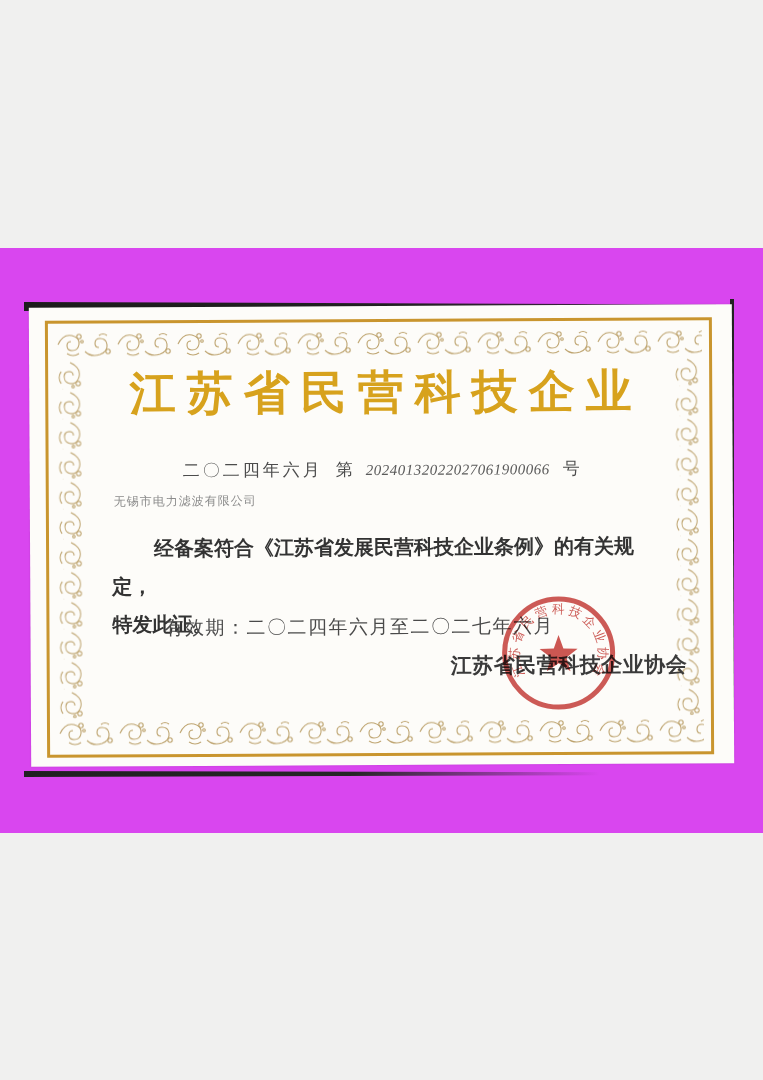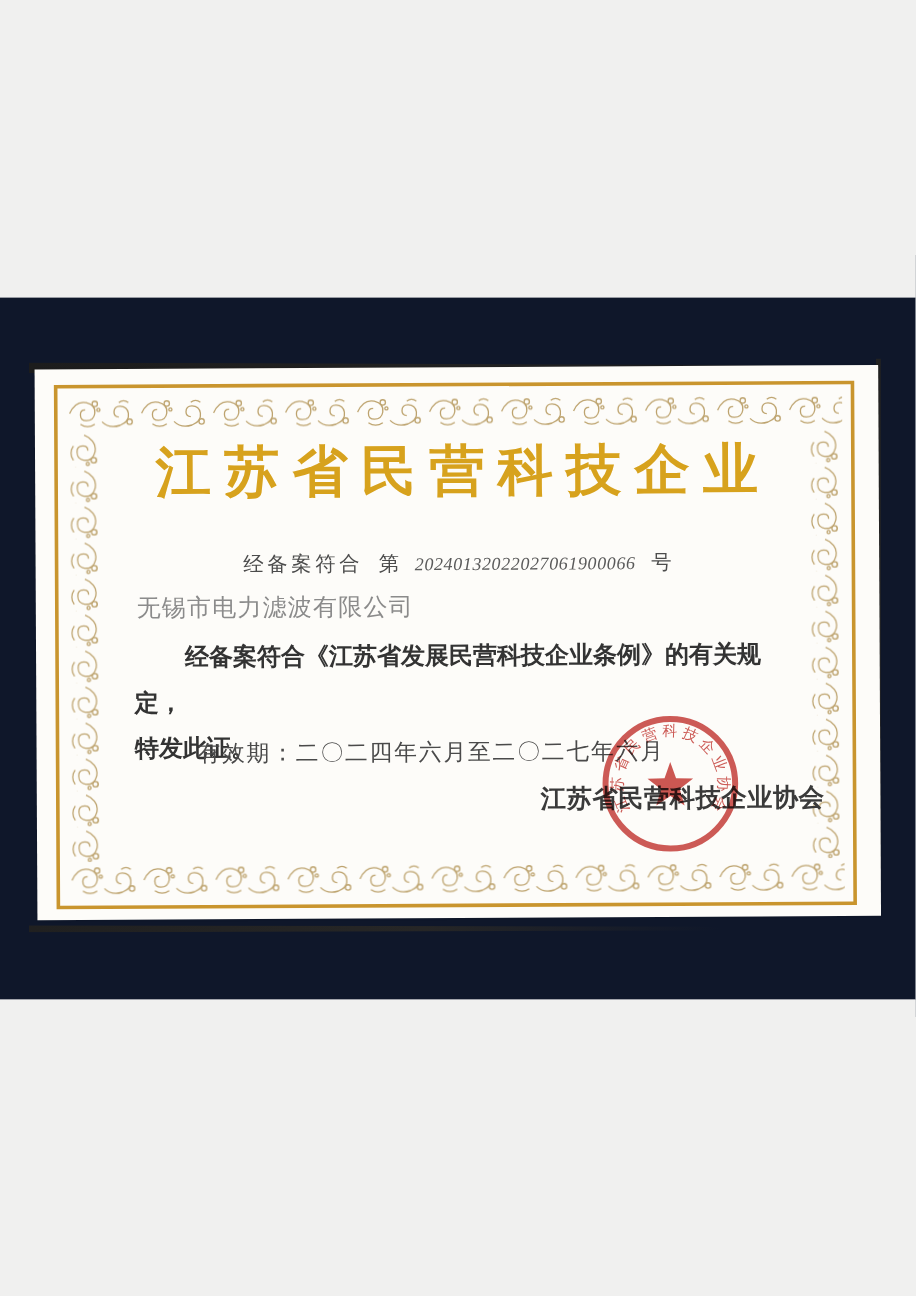--- a/index.html
+++ b/index.html
@@ -1,21 +1,21 @@
 <!DOCTYPE html>
 <html><head>
 <meta charset="utf-8">
 <style>
   html,body{margin:0;padding:0;width:763px;height:1080px;overflow:hidden;
     font-family:"Liberation Serif", serif;}
   .page{position:relative;width:763px;height:1080px;background:#ffffff;}
   .band{position:absolute;left:0;width:763px;background:#f0f0ef;}
   .band-top{top:0;height:248px;}
   .band-bottom{top:833px;height:247px;}
-  .photo-area{position:absolute;left:0;top:248px;width:763px;height:585px;background:#0f172a;}
+  .photo-area{position:absolute;left:0;top:248px;width:763px;height:585px;background:#d946ef;}
 
   
   .edge-top{position:absolute;left:24px;top:54px;width:692px;height:9px;
     background:linear-gradient(to right,#1c1c1c 0%,#222 55%,rgba(30,30,30,.85) 80%,rgba(30,30,30,.35) 97%);
     clip-path:polygon(0 0,100% 28%,100% 62%,0 100%);}
   .edge-right{position:absolute;left:730px;top:51px;width:4px;height:464px;
     background:linear-gradient(to bottom,#222 0%,#2b2b2b 90%,rgba(40,40,40,.4) 100%);}
   .edge-bottom{position:absolute;left:24px;top:523px;width:600px;height:6px;
     background:linear-gradient(to right,#202020 0%,#262626 55%,rgba(35,35,35,0) 96%);
     clip-path:polygon(0 0,100% 20%,100% 70%,0 100%);}
@@ -39,21 +39,21 @@
     font-family:"Liberation Serif", serif;text-indent:11px;}
 
   .certno-row{position:absolute;left:0;top:152px;width:100%;
     display:flex;justify-content:center;align-items:baseline;gap:13px;
     color:#4c4c4c;}
   .certno-prefix{font-size:17px;letter-spacing:3px;}
   .certno-marker{font-size:17px;}
   .certno-number{font-size:15px;color:#5a5a5a;letter-spacing:.5px;
     font-family:"Liberation Serif", serif;font-style:italic;}
 
-  .company{position:absolute;left:84px;top:186px;font-size:20px;color:#8b8b8b;
+  .company{position:absolute;left:84px;top:186px;font-size:12px;color:#8b8b8b;
     letter-spacing:1px;}
 
   .body-text{position:absolute;left:82px;top:222px;width:545px;
     font-size:20px;font-weight:bold;color:#333;line-height:38px;
     font-family:"Liberation Serif", serif;}
   .body-line1{text-indent:42px;}
 
   .validity{position:absolute;left:134px;top:308px;font-size:19px;color:#4a4a4a;
     letter-spacing:1.5px;}
 
@@ -119,21 +119,21 @@
           <svg preserveAspectRatio="none">
               <rect width="100%" height="100%" fill="url(#florPV)"></rect>
             </svg>
         </div>
       </div>
 
       <div class="content">
         <div class="cert-title">江苏省民营科技企业</div>
 
         <div class="certno-row">
-          <span class="certno-prefix">经备案符合</span>
+          <span class="certno-prefix">二〇二四年六月</span>
           <span class="certno-marker">第</span>
           <span class="certno-number">20240132022027061900066</span>
           <span class="certno-marker">号</span>
         </div>
 
         <div class="company">无锡市电力滤波有限公司</div>
 
         <div class="body-text">
           <div class="body-line1">经备案符合《江苏省发展民营科技企业条例》的有关规定，</div>
           <div class="body-line2">特发此证。</div>

